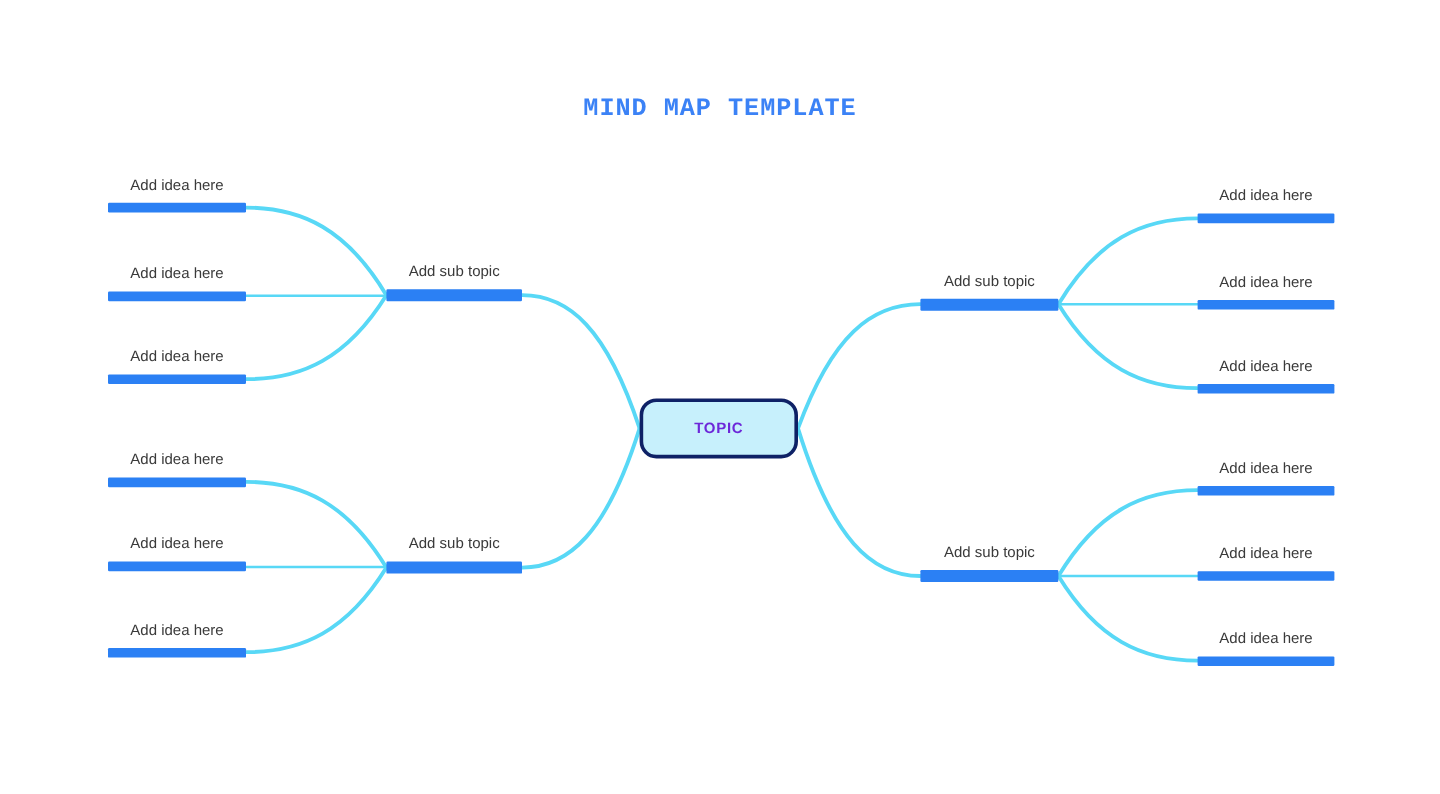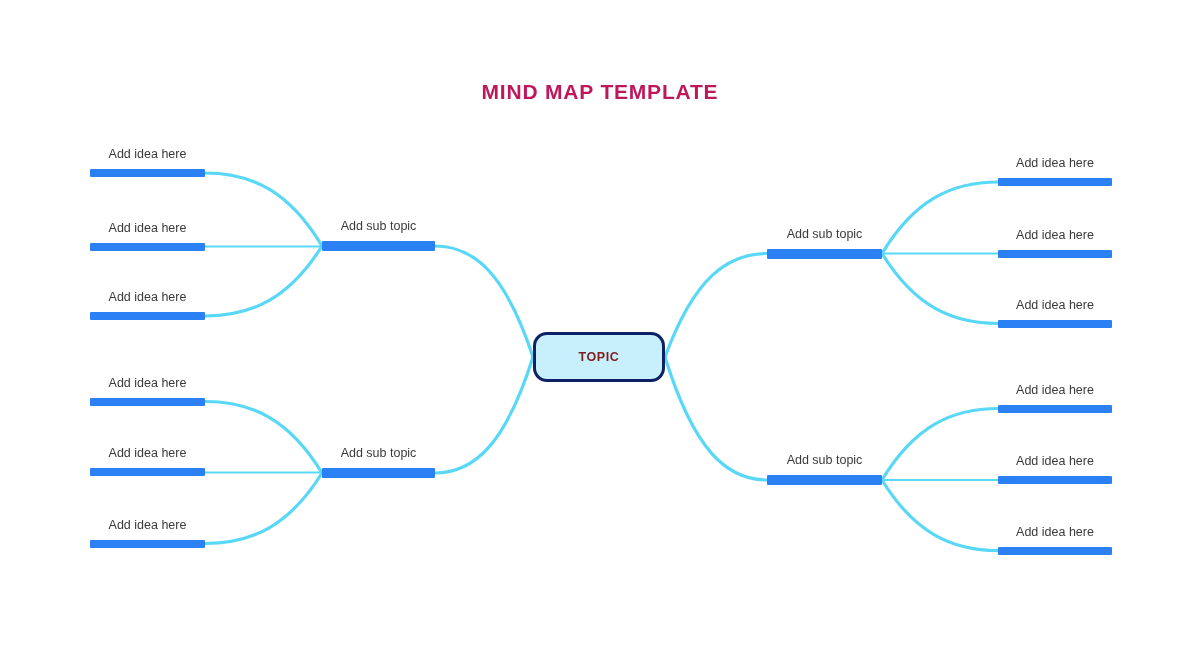--- a/index.html
+++ b/index.html
@@ -75,23 +75,23 @@
       <path d="M 322 473 C 289.24 525.875, 251.8 543.5, 205 543.5" fill="none" stroke="#58d8f6" stroke-width="3.2" stroke-linecap="round"></path>
       <path d="M 665 357 C 693.56 279.375, 726.2 253.5, 767 253.5" fill="none" stroke="#58d8f6" stroke-width="3.2" stroke-linecap="round"></path>
       <path d="M 882 253.5 C 914.48 199.875, 951.6 182, 998 182" fill="none" stroke="#58d8f6" stroke-width="3.2" stroke-linecap="round"></path>
       <path d="M 882 253.5 L 998 253.5" fill="none" stroke="#58d8f6" stroke-width="2.2" stroke-linecap="round"></path>
       <path d="M 882 253.5 C 914.48 306, 951.6 323.5, 998 323.5" fill="none" stroke="#58d8f6" stroke-width="3.2" stroke-linecap="round"></path>
       <path d="M 665 357 C 693.56 449.25, 726.2 480, 767 480" fill="none" stroke="#58d8f6" stroke-width="3.2" stroke-linecap="round"></path>
       <path d="M 882 480 C 914.48 426.375, 951.6 408.5, 998 408.5" fill="none" stroke="#58d8f6" stroke-width="3.2" stroke-linecap="round"></path>
       <path d="M 882 480 L 998 480" fill="none" stroke="#58d8f6" stroke-width="2.2" stroke-linecap="round"></path>
       <path d="M 882 480 C 914.48 532.875, 951.6 550.5, 998 550.5" fill="none" stroke="#58d8f6" stroke-width="3.2" stroke-linecap="round"></path>
     </svg>
-  <div class="diagram-title" style="color: #be185d;">MIND MAP TEMPLATE</div>
+  <div class="diagram-title" style="color: #3b82f6; font-family: Liberation Mono, monospace;">MIND MAP TEMPLATE</div>
   <div class="topic-node" id="topic-node" style="left: 533px; top: 332px; width: 132px; height: 50px; background: rgb(199, 240, 252); border: 3.5px solid rgb(14, 33, 102);">
-    <span style="color: #7f1d1d;">TOPIC</span>
+    <span style="color: #6d28d9;">TOPIC</span>
   </div>
 <div class="node-bar" style="left: 90px; top: 169px; width: 115px; height: 8px; background: rgb(43, 128, 244);"></div>
     <div class="node-label" style="left: 147.5px; top: 146px; color: rgb(58, 58, 58);">Add idea here</div>
     <div class="node-bar" style="left: 90px; top: 243px; width: 115px; height: 8px; background: rgb(43, 128, 244);"></div>
     <div class="node-label" style="left: 147.5px; top: 220px; color: rgb(58, 58, 58);">Add idea here</div>
     <div class="node-bar" style="left: 90px; top: 312px; width: 115px; height: 8px; background: rgb(43, 128, 244);"></div>
     <div class="node-label" style="left: 147.5px; top: 289px; color: rgb(58, 58, 58);">Add idea here</div>
     <div class="node-bar" style="left: 322px; top: 241px; width: 113px; height: 10px; background: rgb(43, 128, 244);"></div>
     <div class="node-label" style="left: 378.5px; top: 218px; color: rgb(58, 58, 58);">Add sub topic</div>
     <div class="node-bar" style="left: 90px; top: 397.5px; width: 115px; height: 8px; background: rgb(43, 128, 244);"></div>

